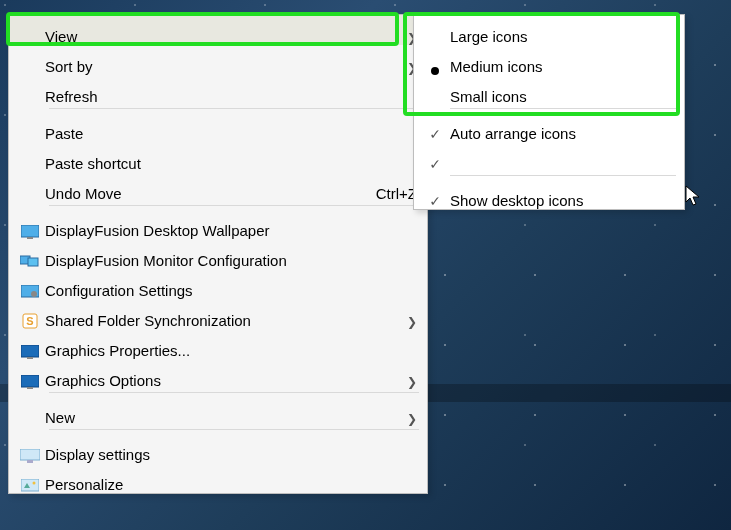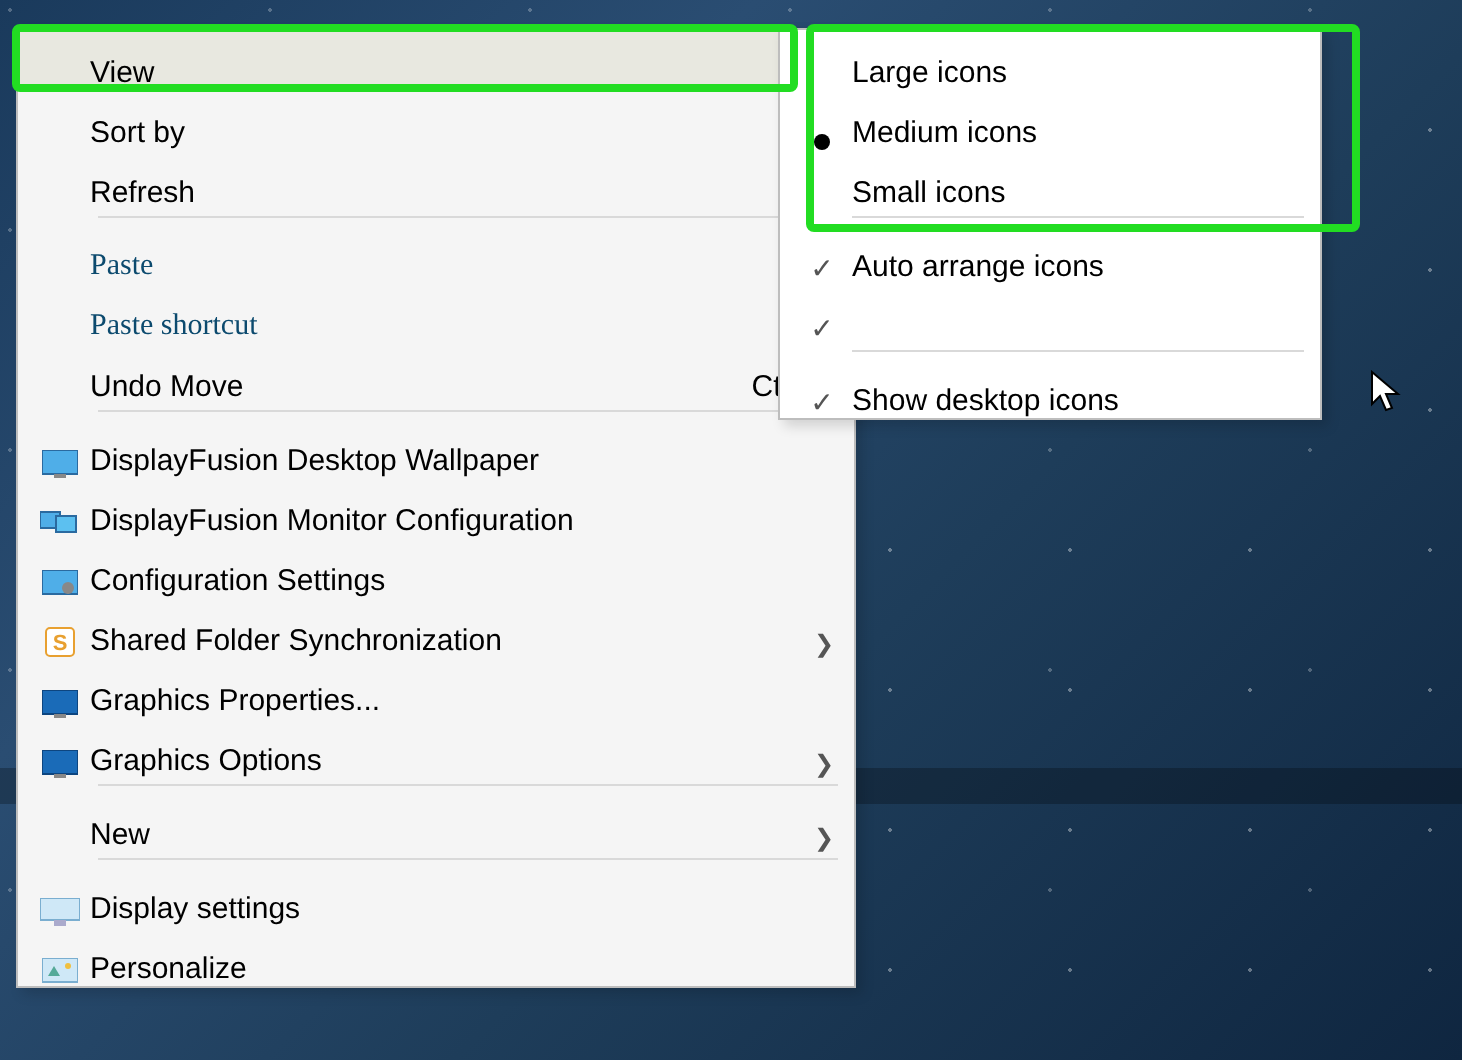--- a/index.html
+++ b/index.html
@@ -25,21 +25,21 @@
     background: #f5f5f5;
     border: 1px solid #bdbdbd;
     box-shadow: 3px 3px 6px rgba(0,0,0,0.15);
   }
   .main-menu {
     left: 8px;
     top: 14px;
     width: 420px;
   }
   .sub-menu {
-    left: 389px;
+    left: 413px;
     top: 14px;
     width: 272px;
     background: #fff;
   }
   .menu-item {
     display: flex;
     align-items: flex-end;
     height: 30px;
     padding: 0 10px 0 6px;
     cursor: default;
@@ -53,21 +53,21 @@
     display: flex;
     align-items: center;
     justify-content: center;
     flex-shrink: 0;
   }
   .menu-item .label {
     flex: 1;
     white-space: nowrap;
     overflow: hidden;
   }
-  .menu-item.disabled .label { color: #0c4a6e; font-family: Liberation Serif, serif; }
+  .menu-item.disabled .label { color: #000000; }
   .menu-item .shortcut { color: #000; margin-left: 8px; }
   .menu-item .arrow { width: 14px; text-align: right; color: #555; font-size: 12px;}
   .sep {
     height: 1px;
     background: #d9d9d9;
     margin: 3px 8px 3px 40px;
   }
   .highlight-green {
     border: 4px solid #22dd22;
     position: absolute;

